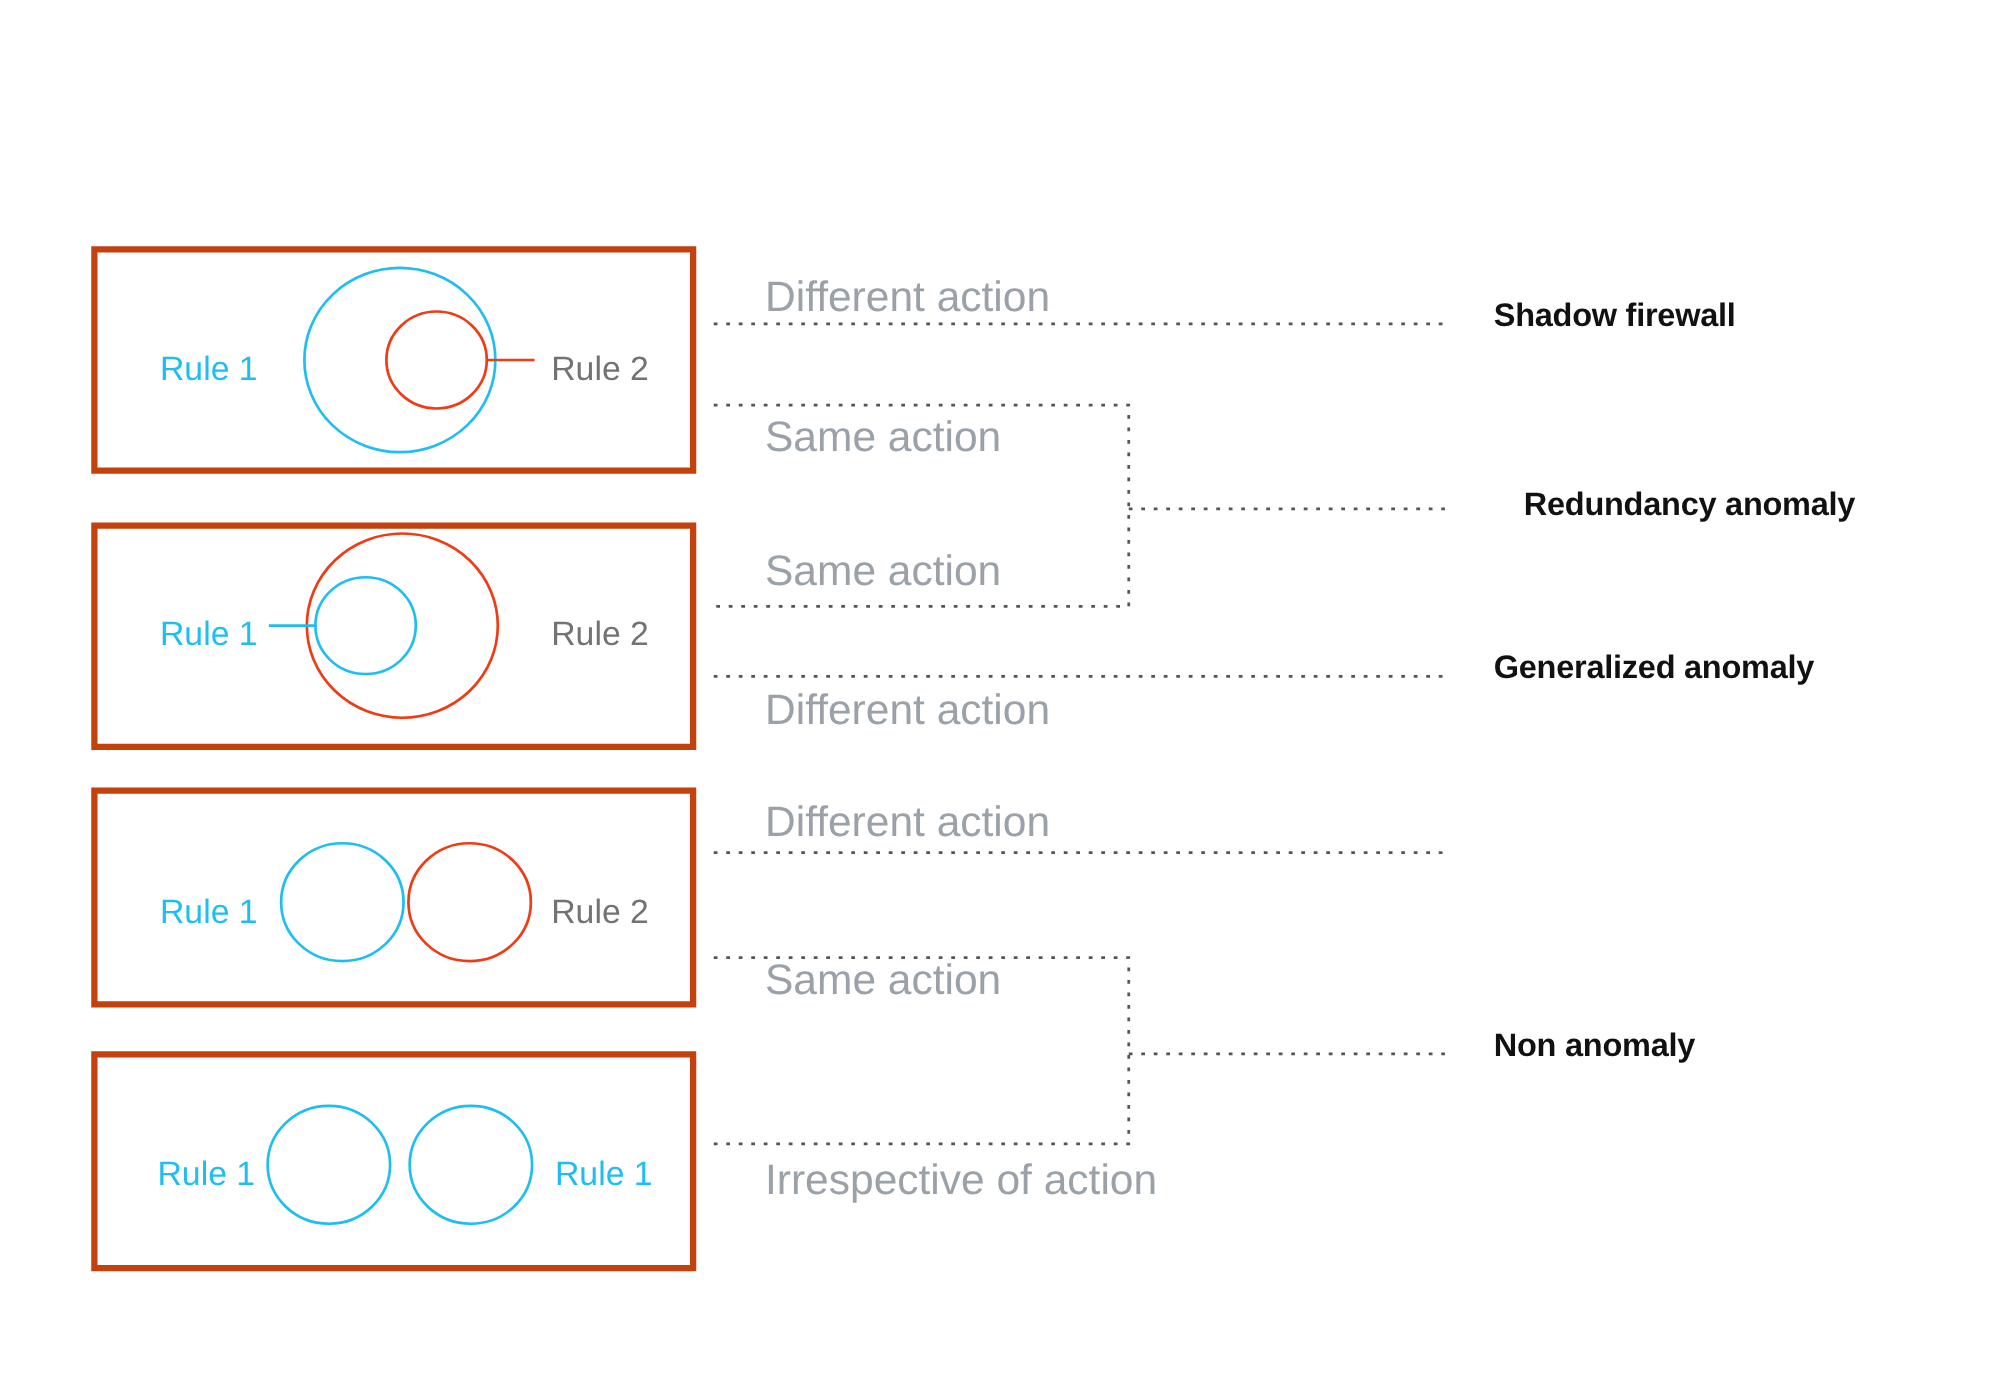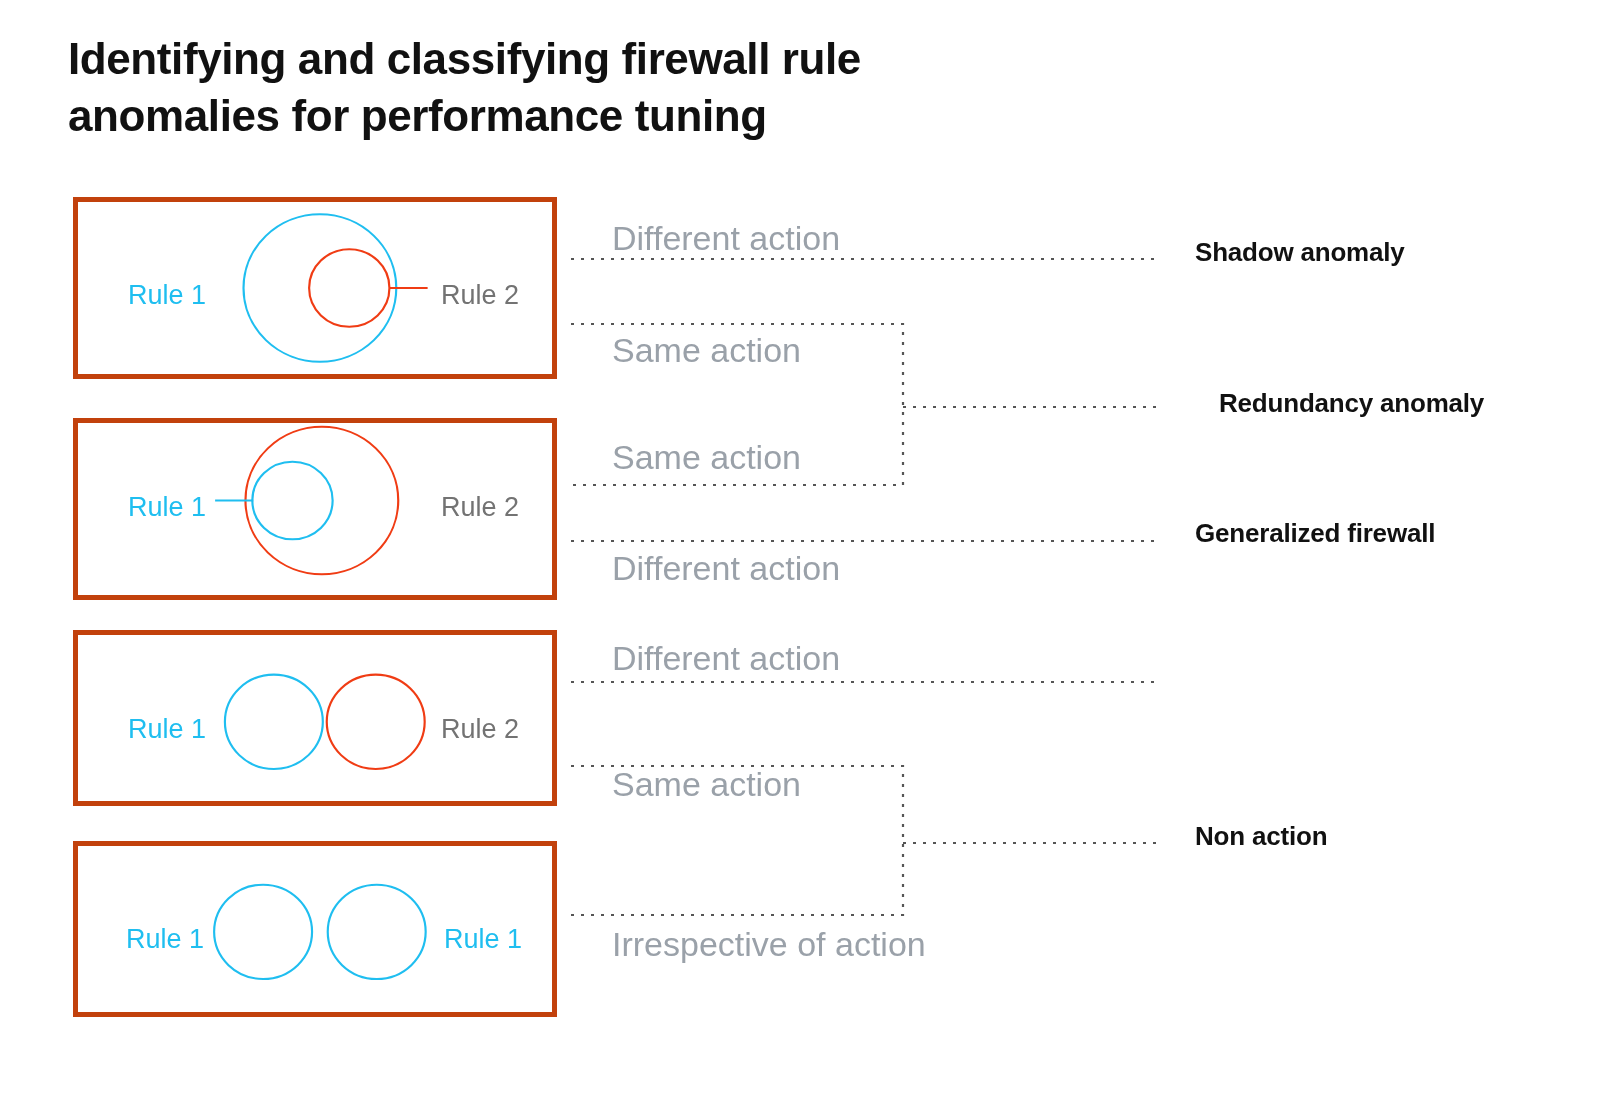--- a/index.html
+++ b/index.html
@@ -76,22 +76,20 @@
     color:#111111;
     white-space:nowrap;
     letter-spacing:-0.2px;
   }
 </style>
 </head>
 <body>
 
 <div id="page">
 
-  <div class="title">Identifying and classifying firewall rule
-anomalies for performance tuning</div>
 
   <div class="rule-box box1">
     <svg class="rule-svg" viewBox="0 0 484 182" preserveAspectRatio="none">
       <circle cx="247" cy="91" r="78" fill="none" stroke="#1FBEF0" stroke-width="2.2"></circle>
       <circle cx="277" cy="91" r="41" fill="none" stroke="#F03C14" stroke-width="2.2"></circle>
       <line x1="318" y1="91" x2="357" y2="91" stroke="#F03C14" stroke-width="2.2"></line>
     </svg>
     <div class="rlabel blue" style="left:50px; top:78px;">Rule 1</div>
     <div class="rlabel red" style="left:363px; top:78px;">Rule 2</div>
   </div>
@@ -142,18 +140,18 @@
   </svg>
 
   <div class="action-label" style="left:612px; top:219px;">Different action</div>
   <div class="action-label" style="left:612px; top:331px;">Same action</div>
   <div class="action-label" style="left:612px; top:438px;">Same action</div>
   <div class="action-label" style="left:612px; top:549px;">Different action</div>
   <div class="action-label" style="left:612px; top:639px;">Different action</div>
   <div class="action-label" style="left:612px; top:765px;">Same action</div>
   <div class="action-label" style="left:612px; top:925px;">Irrespective of action</div>
 
-  <div class="anomaly-label" style="top:237px;">Shadow anomaly</div>
+  <div class="anomaly-label" style="top:237px;">Shadow firewall</div>
   <div class="anomaly-label" style="top:388px;margin-left:24px;">Redundancy anomaly</div>
-  <div class="anomaly-label" style="top:518px;">Generalized firewall</div>
-  <div class="anomaly-label" style="top:821px;">Non action</div>
+  <div class="anomaly-label" style="top:518px;">Generalized anomaly</div>
+  <div class="anomaly-label" style="top:821px;">Non anomaly</div>
 
 </div>
 
 </body></html>

